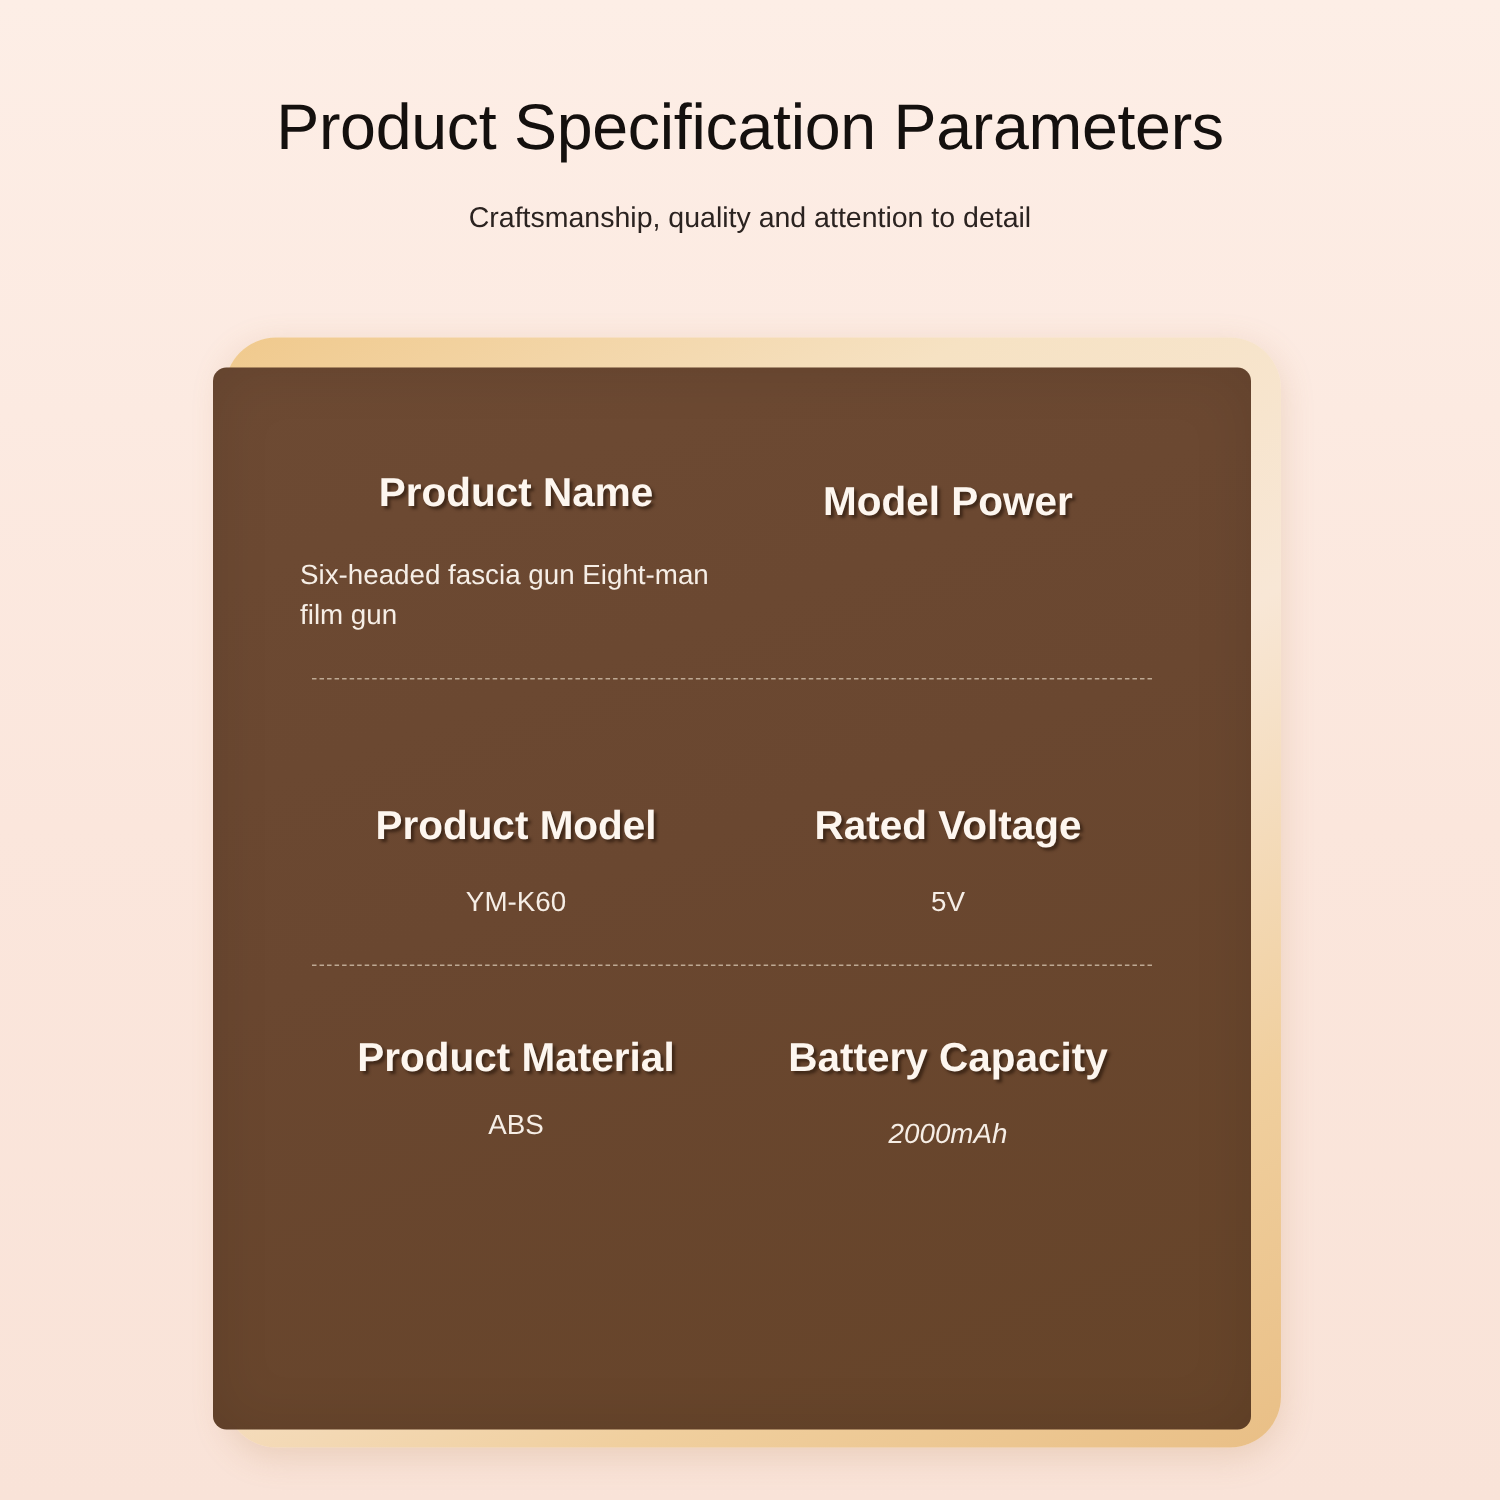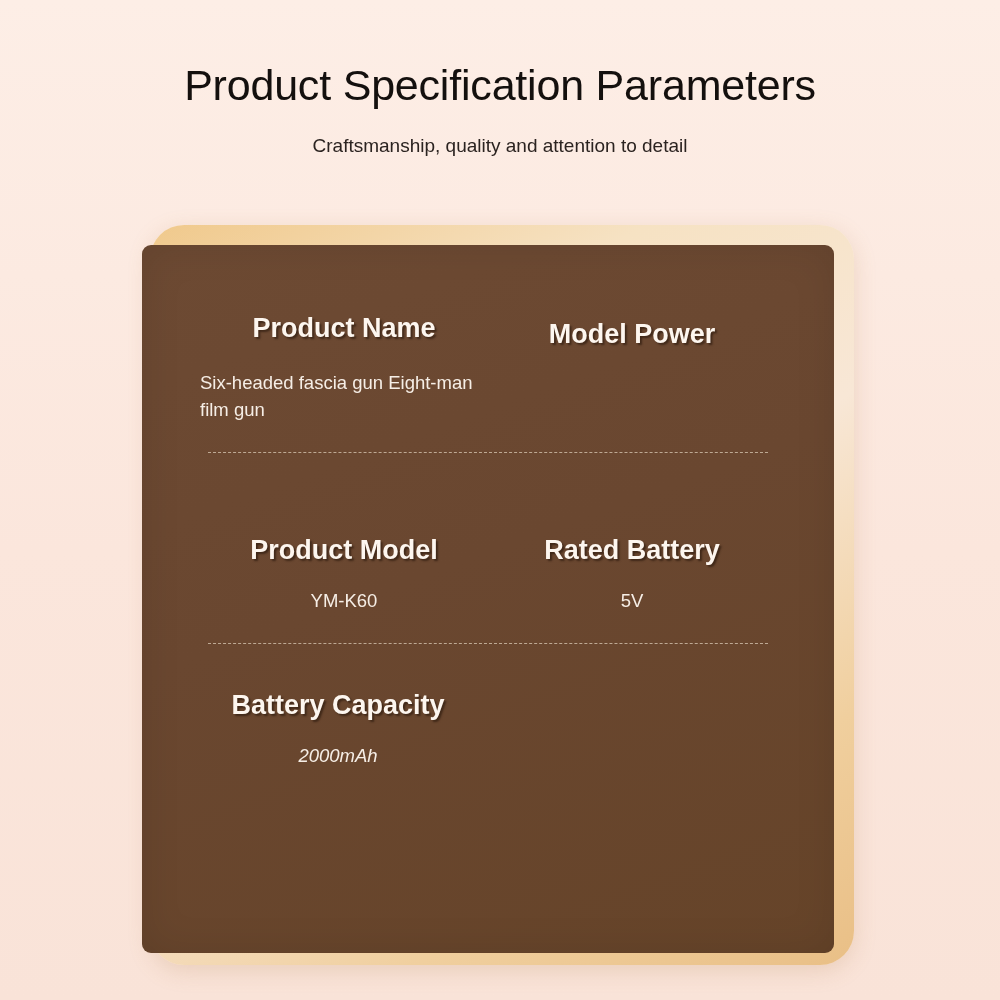--- a/index.html
+++ b/index.html
@@ -152,27 +152,31 @@
           </div>
         </div>
         <div class="divider"></div>
 
         <div class="row r2">
           <div class="cell left">
             <div class="cell-label">Product Model</div>
             <div class="cell-value">YM-K60</div>
           </div>
           <div class="cell right">
-            <div class="cell-label">Rated Battery</div>
+            <div class="cell-label">Rated Voltage</div>
             <div class="cell-value">5V</div>
           </div>
         </div>
         <div class="divider"></div>
 
         <div class="row r3">
+          <div class="cell left">
+            <div class="cell-label">Product Material</div>
+            <div class="cell-value">ABS</div>
+          </div>
           <div class="cell right">
             <div class="cell-label">Battery Capacity</div>
             <div class="cell-value">2000mAh</div>
           </div>
         </div>
 
       </div>
     </div>
   </div>
 

